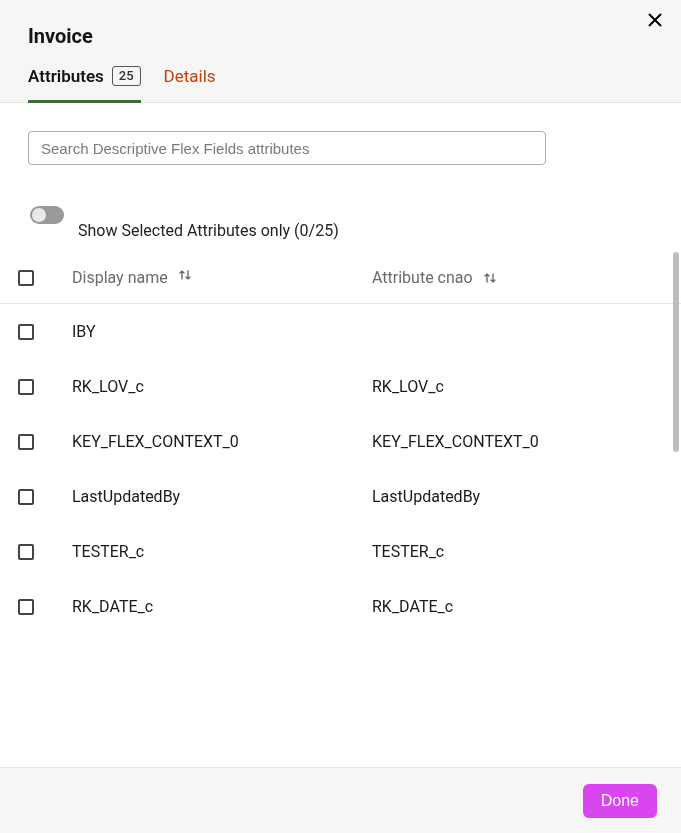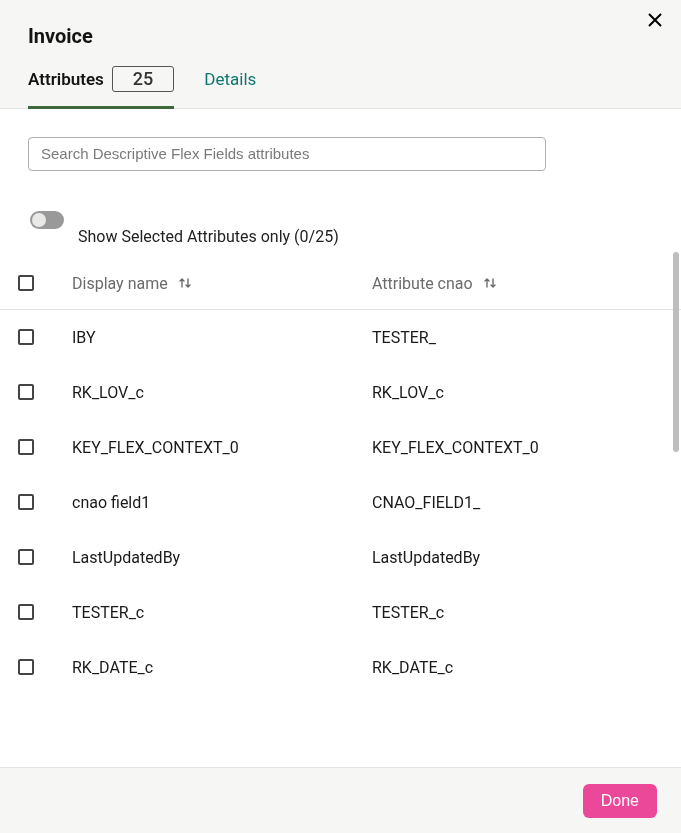--- a/index.html
+++ b/index.html
@@ -32,44 +32,44 @@
       justify-content: center;
     }
     .title {
       font-size: 20px;
       font-weight: 700;
       color: #141414;
       padding: 16px 28px 18px 28px;
     }
     .tabs-row {
       display: flex;
-      gap: 30px;
+      gap: 23px;
       padding: 0 28px;
     }
     .tab {
       display: flex;
       align-items: center;
       gap: 8px;
       padding: 0 0 14px 0;
       font-size: 17px;
-      color: #0f766e;
+      color: #c2410c;
       cursor: pointer;
       border-bottom: 3px solid transparent;
       margin-bottom: -1px;
     }
     .tab.active {
       color: #141414;
       font-weight: 600;
       border-bottom-color: #3d6a3d;
     }
     .badge {
       border: 1px solid #555;
       border-radius: 3px;
-      font-size: 18px;
-      padding: 1px 20px;
+      font-size: 13px;
+      padding: 1px 6px;
       font-weight: 500;
       color: #333;
       line-height: 1.2;
     }
     .content-region {
       padding: 28px 28px 0 28px;
     }
     .search-input {
       width: 518px;
       height: 34px;
@@ -122,21 +122,20 @@
       border-bottom: 1px solid #e3e3e3;
     }
     .col-checkbox {
       width: 54px;
       display: flex;
       align-items: center;
     }
     .col-display {
       width: 300px;
       display: flex;
-      align-items: center;
       gap: 10px;
     }
     .col-attr {
       flex: 1;
       display: flex;
       align-items: center;
       gap: 10px;
     }
     .th {
       color: #6b6b6b;
@@ -183,21 +182,21 @@
       right: 0;
       background: #f6f6f4;
       height: 66px;
       display: flex;
       align-items: center;
       justify-content: flex-end;
       padding-right: 24px;
       border-top: 1px solid #e5e5e3;
     }
     .done-button {
-      background: #ec4899;
+      background: #d946ef;
       color: #fff;
       border: none;
       border-radius: 6px;
       padding: 8px 18px;
       font-size: 16px;
       cursor: pointer;
     }
   </style>
 </head>
 <body>
@@ -257,23 +256,20 @@
 
   <div class="rows-wrap" id="rows-wrap">
 
   <div class="row">
         <div class="col-checkbox">
           <div class="checkbox"></div>
         </div>
         <div class="col-display">
           <span>IBY</span>
         </div>
-        <div class="col-attr">
-          <span>TESTER_</span>
-        </div>
       </div>
       <div class="row">
         <div class="col-checkbox">
           <div class="checkbox"></div>
         </div>
         <div class="col-display">
           <span>RK_LOV_c</span>
         </div>
         <div class="col-attr">
           <span>RK_LOV_c</span>
@@ -281,31 +277,20 @@
       </div>
       <div class="row">
         <div class="col-checkbox">
           <div class="checkbox"></div>
         </div>
         <div class="col-display">
           <span>KEY_FLEX_CONTEXT_0</span>
         </div>
         <div class="col-attr">
           <span>KEY_FLEX_CONTEXT_0</span>
-        </div>
-      </div>
-      <div class="row">
-        <div class="col-checkbox">
-          <div class="checkbox"></div>
-        </div>
-        <div class="col-display">
-          <span>cnao field1</span>
-        </div>
-        <div class="col-attr">
-          <span>CNAO_FIELD1_</span>
         </div>
       </div>
       <div class="row">
         <div class="col-checkbox">
           <div class="checkbox"></div>
         </div>
         <div class="col-display">
           <span>LastUpdatedBy</span>
         </div>
         <div class="col-attr">

